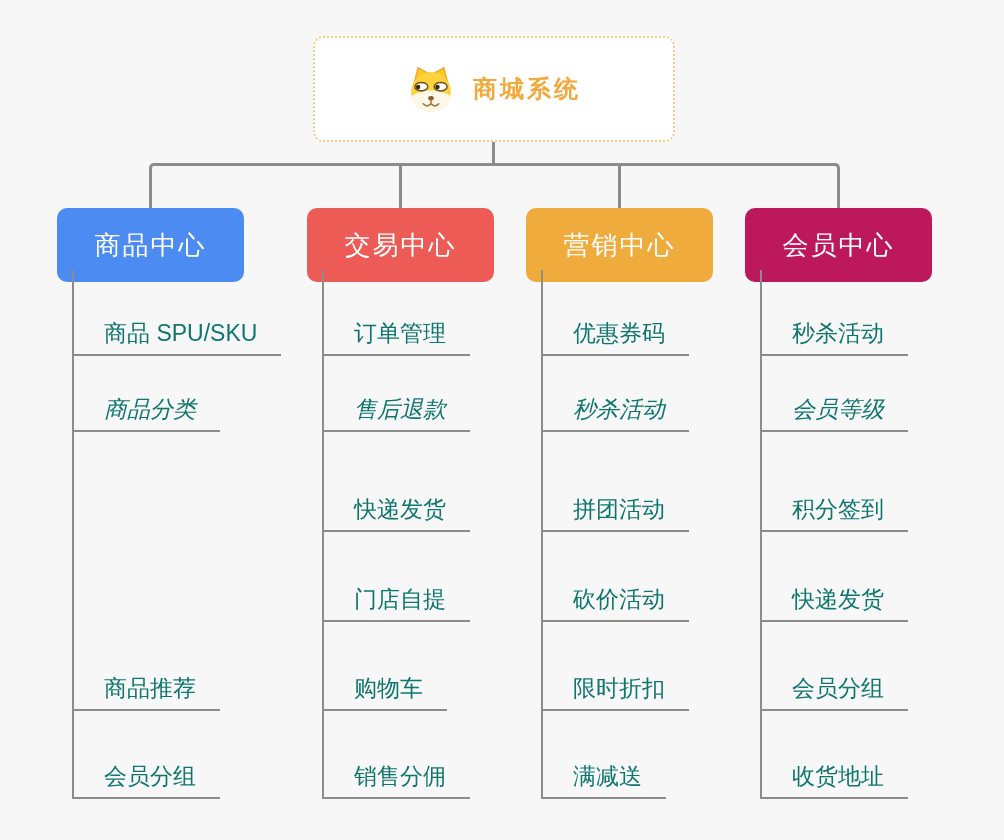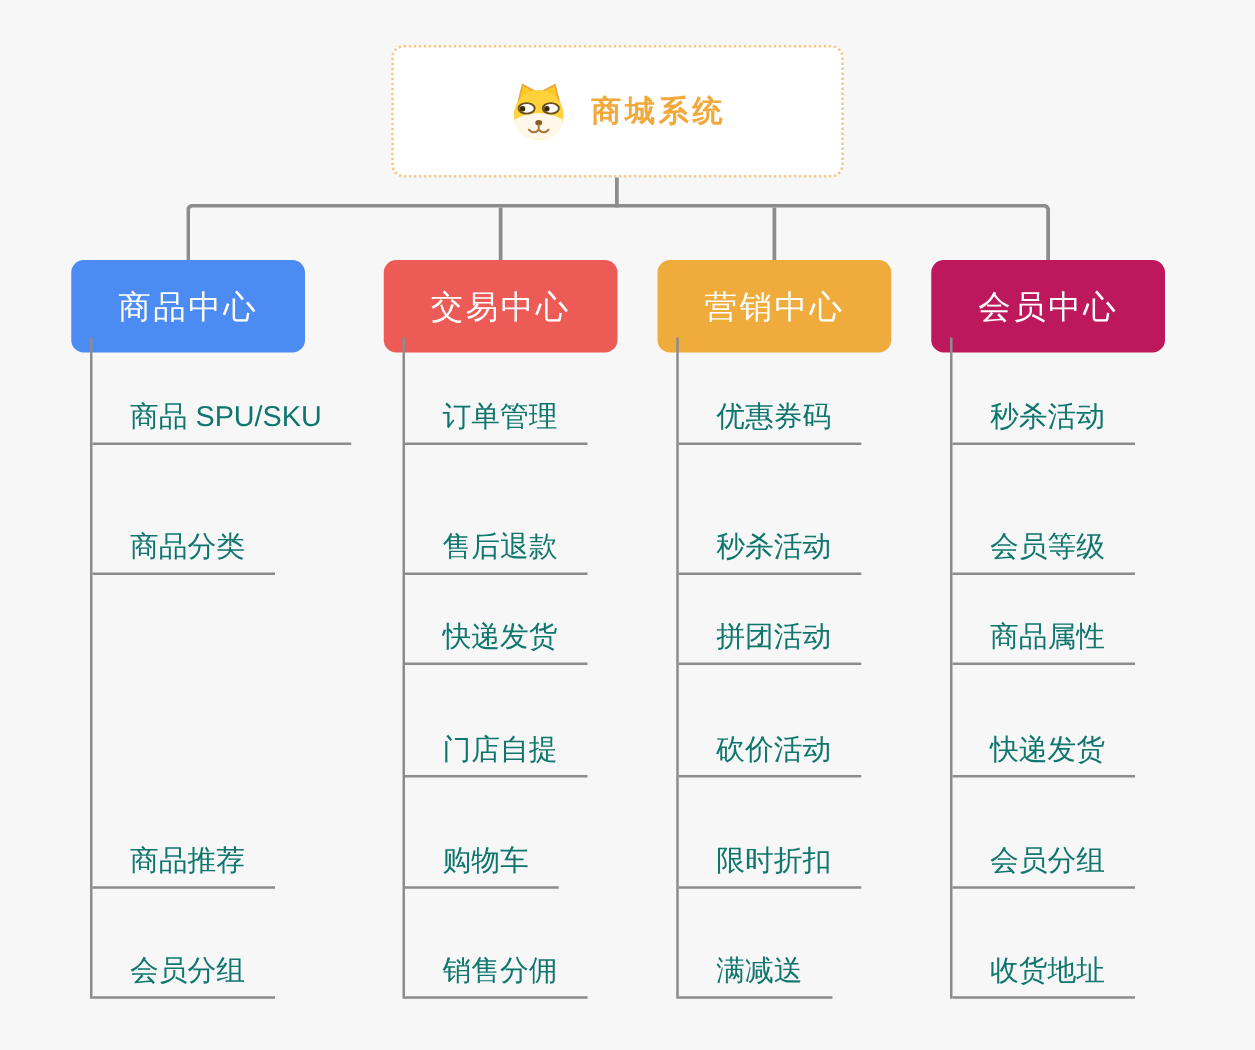--- a/index.html
+++ b/index.html
@@ -57,21 +57,21 @@
   }
   .leaf {
     position: absolute; left: 0;
     white-space: nowrap; width: max-content;
     padding: 0 24px 6px 30px;
     line-height: 30px; font-size: 23px; color: #0f766e;
     border-bottom: 2px solid #8c8c8c;
     cursor: pointer;
   }
   .leaf-0 { top: 48px; }
-  .leaf-1 { top: 152px; }
+  .leaf-1 { top: 124px; font-style: italic; }
   .leaf-2 { top: 224px; }
   .leaf-3 { top: 314px; }
   .leaf-4 { top: 403px; }
   .leaf-5 { top: 491px; }
 </style>
 </head>
 <body>
 
 <div id="canvas">
 
@@ -129,20 +129,20 @@
       <div class="leaf leaf-4">购物车</div>
       <div class="leaf leaf-5">销售分佣</div>
     </div>
   </div>
 
   <div class="branch branch-3">
     <div class="branch-header" style="background: #be185d;">会员中心</div>
     <div class="leaf-col">
       <div class="leaf leaf-0">秒杀活动</div>
       <div class="leaf leaf-1">会员等级</div>
-      <div class="leaf leaf-2">商品属性</div>
+      <div class="leaf leaf-2">积分签到</div>
       <div class="leaf leaf-3">快递发货</div>
       <div class="leaf leaf-4">会员分组</div>
       <div class="leaf leaf-5">收货地址</div>
     </div>
   </div>
 
 </div>
 
 </body></html>

